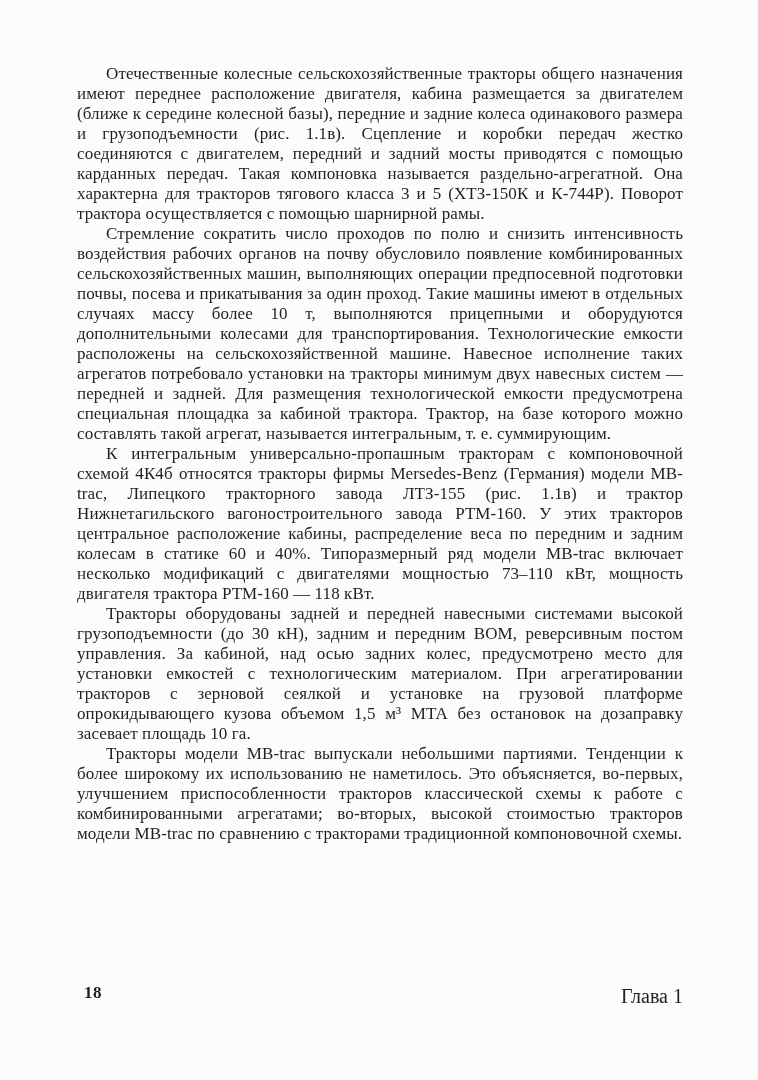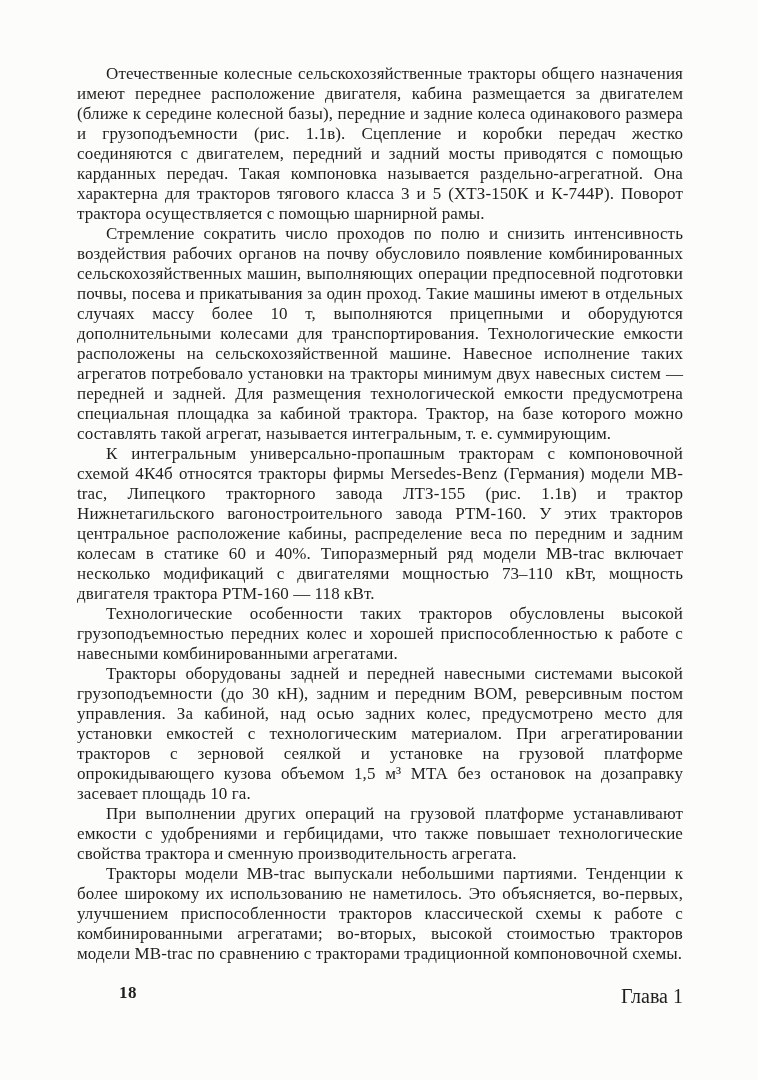--- a/index.html
+++ b/index.html
@@ -31,41 +31,38 @@
     text-indent: 29px;
     letter-spacing: 0.1px;
   }
   .footer-page-number {
     position: absolute;
     left: 84px;
     top: 983px;
     font-size: 17px;
     font-weight: bold;
     letter-spacing: 0.5px;
-    margin-left: 35px;
   }
   .footer-chapter {
     position: absolute;
     right: 75px;
     top: 985px;
     font-size: 20px;
   }
 </style>
 </head>
 <body>
 
 <div class="page">
 
   <div class="text-block">
     <p>Отечественные колесные сельскохозяйственные тракторы общего назначения имеют переднее расположение двигателя, кабина размещается за двигателем (ближе к середине колесной базы), передние и задние колеса одинакового размера и грузоподъемности (рис. 1.1в). Сцепление и коробки передач жестко соединяются с двигателем, передний и задний мосты приводятся с помощью карданных передач. Такая компоновка называется раздельно-агрегатной. Она характерна для тракторов тягового класса 3 и 5 (ХТЗ-150К и К-744Р). Поворот трактора осуществляется с помощью шарнирной рамы.</p>
     <p>Стремление сократить число проходов по полю и снизить интенсивность воздействия рабочих органов на почву обусловило появление комбинированных сельскохозяйственных машин, выполняющих операции предпосевной подготовки почвы, посева и прикатывания за один проход. Такие машины имеют в отдельных случаях массу более 10 т, выполняются прицепными и оборудуются дополнительными колесами для транспортирования. Технологические емкости расположены на сельскохозяйственной машине. Навесное исполнение таких агрегатов потребовало установки на тракторы минимум двух навесных систем — передней и задней. Для размещения технологической емкости предусмотрена специальная площадка за кабиной трактора. Трактор, на базе которого можно составлять такой агрегат, называется интегральным, т. е. суммирующим.</p>
     <p>К интегральным универсально-пропашным тракторам с компоновочной схемой 4К4б относятся тракторы фирмы Mersedes-Benz (Германия) модели MB-trac, Липецкого тракторного завода ЛТЗ-155 (рис. 1.1в) и трактор Нижнетагильского вагоностроительного завода РТМ-160. У этих тракторов центральное расположение кабины, распределение веса по передним и задним колесам в статике 60 и 40%. Типоразмерный ряд модели MB-trac включает несколько модификаций с двигателями мощностью 73–110 кВт, мощность двигателя трактора РТМ-160 — 118 кВт.</p>
-    <p>Технологические особенности таких тракторов обусловлены высокой грузоподъемностью передних колес и хорошей приспособленностью к работе с навесными комбинированными агрегатами.</p>
     <p>Тракторы оборудованы задней и передней навесными системами высокой грузоподъемности (до 30 кН), задним и передним ВОМ, реверсивным постом управления. За кабиной, над осью задних колес, предусмотрено место для установки емкостей с технологическим материалом. При агрегатировании тракторов с зерновой сеялкой и установке на грузовой платформе опрокидывающего кузова объемом 1,5 м³ МТА без остановок на дозаправку засевает площадь 10 га.</p>
-    <p>При выполнении других операций на грузовой платформе устанавливают емкости с удобрениями и гербицидами, что также повышает технологические свойства трактора и сменную производительность агрегата.</p>
     <p>Тракторы модели MB-trac выпускали небольшими партиями. Тенденции к более широкому их использованию не наметилось. Это объясняется, во-первых, улучшением приспособленности тракторов классической схемы к работе с комбинированными агрегатами; во-вторых, высокой стоимостью тракторов модели MB-trac по сравнению с тракторами традиционной компоновочной схемы.</p>
   </div>
 
   <div class="footer-page-number">18</div>
 
   <div class="footer-chapter">Глава 1</div>
 
 </div>
 
 </body></html>

